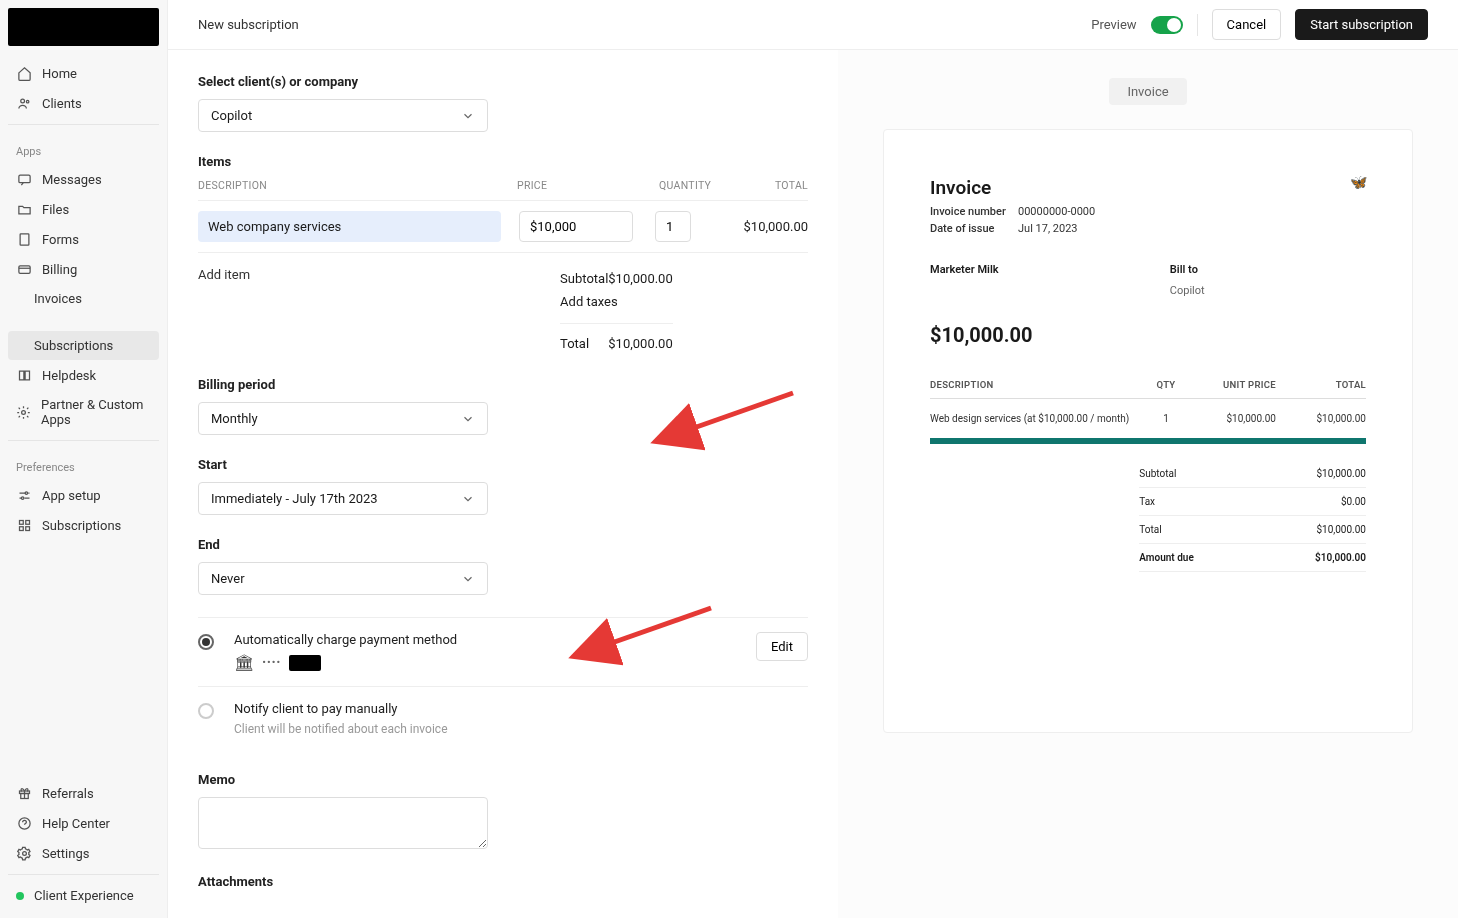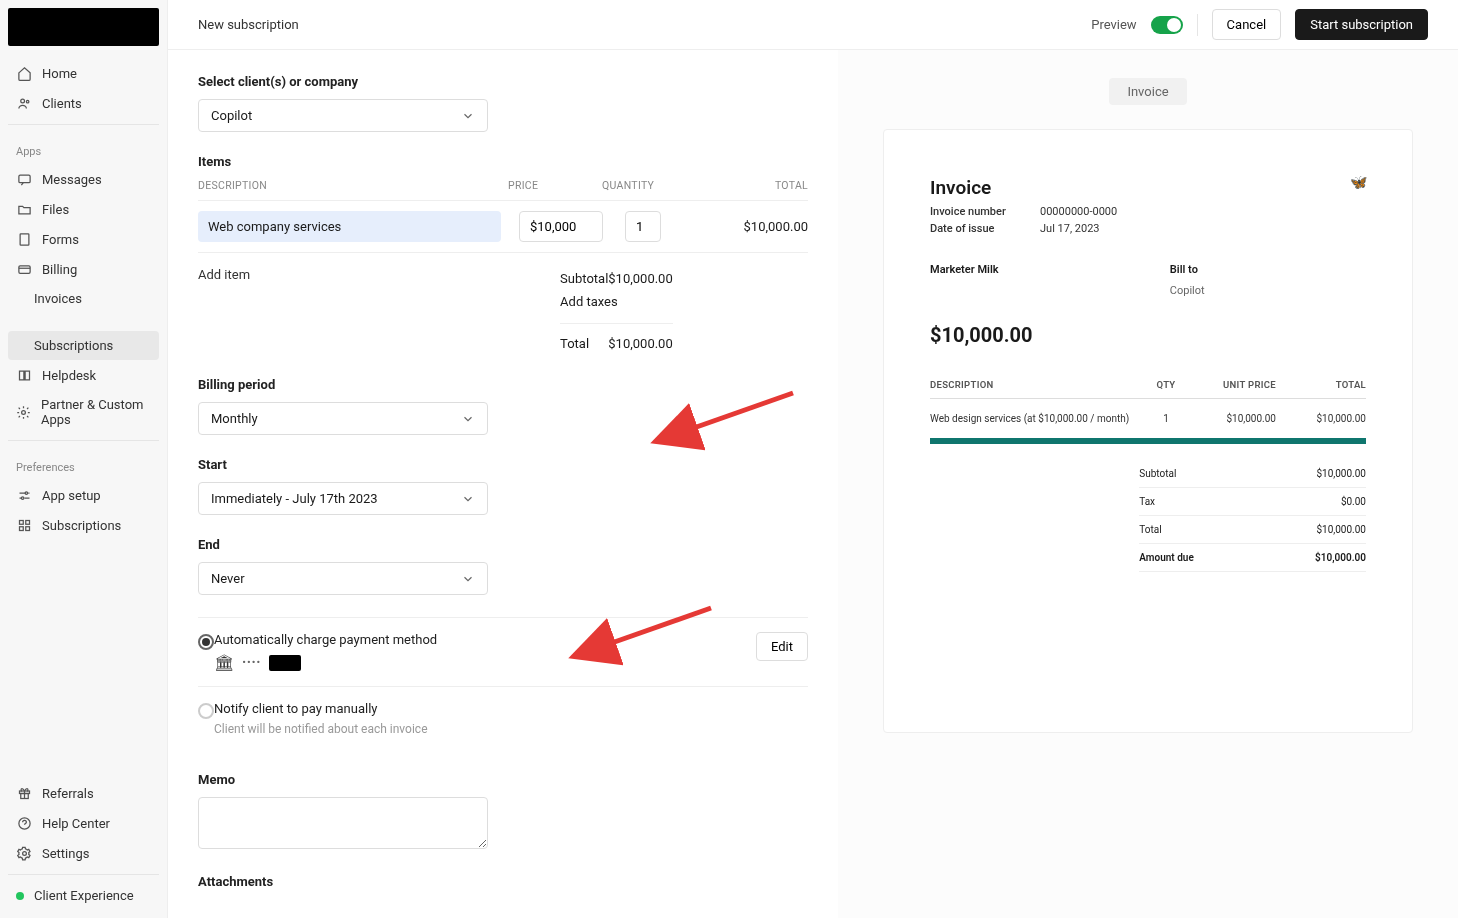--- a/index.html
+++ b/index.html
@@ -33,36 +33,36 @@
 .form-col { width: 670px; padding: 24px 30px 40px; overflow-y: auto; position: relative; }
 .preview-col { flex: 1; background: #fcfcfc; padding: 28px 28px; display: flex; flex-direction: column; align-items: center; }
 
 .section-label { font-size: 13px; font-weight: 700; margin-bottom: 10px; color: #222; }
 .select { display: flex; align-items: center; justify-content: space-between; border: 1px solid #ddd; border-radius: 4px; padding: 8px 12px; width: 290px; cursor: pointer; background: #fff; }
 .chev { width: 14px; height: 14px; color: #666; }
 .mb { margin-bottom: 22px; }
 
 .items-header { display: flex; font-size: 10.5px; color: #888; letter-spacing: 0.3px; padding: 0 0 8px; border-bottom: 1px solid #eee; }
 .col-desc { width: 310px; }
-.col-price { width: 94px; text-align: left; }
+.col-price { width: 142px; text-align: left; margin-left: 9px; }
 .col-qty { width: 72px; text-align: left; }
 .col-total { flex: 1; text-align: right; }
 .item-row { display: flex; align-items: center; padding: 10px 0; border-bottom: 1px solid #eee; gap: 0; }
 .item-desc { width: 303px; background: #e6eefc; border-radius: 4px; padding: 8px 10px; font-size: 13px; }
 .item-input { border: 1px solid #ddd; border-radius: 4px; padding: 7px 10px; font-size: 13px; background: #fff; }
-.item-price { width: 84px; margin-left: 18px; }
+.item-price { width: 114px; margin-left: 18px; }
 .item-qty { width: 36px; margin-left: 22px; }
 .item-total { flex: 1; text-align: right; font-size: 13px; }
 .add-item { font-size: 13px; color: #333; padding: 14px 0 0; cursor: pointer; }
 
 .totals { margin-left: 310px; padding-top: 14px; }
 .trow { display: flex; justify-content: space-between; padding: 4px 0; font-size: 13px; }
 .ttotal { border-top: 1px solid #eee; margin-top: 10px; padding-top: 12px; }
 
-.payment-opt { display: flex; align-items: flex-start; gap: 0; padding: 14px 0; border-bottom: 1px solid #eee; }
+.payment-opt { display: flex; align-items: flex-start; gap: 20px; padding: 14px 0; border-bottom: 1px solid #eee; }
 .payment-opt:last-child { border-bottom: none; }
 .radio { width: 16px; height: 16px; border-radius: 50%; border: 2px solid #666; margin-top: 2px; position: relative; flex-shrink: 0; cursor: pointer; }
 .radio.checked::after { content: ""; position: absolute; inset: 2px; background: #333; border-radius: 50%; }
 .radio.unchecked { border-color: #ccc; }
 .pay-body { flex: 1; }
 .pay-title { font-size: 13px; color: #222; margin-bottom: 6px; }
 .pay-sub { font-size: 12px; color: #999; }
 .pay-method { display: flex; align-items: center; gap: 8px; margin-top: 2px; }
 .bank-icon { font-size: 16px; color: #333; }
 .dots { font-size: 11px; color: #666; letter-spacing: 1px; }
@@ -71,21 +71,21 @@
 .payment-box { border-top: 1px solid #eee; }
 
 .memo { width: 290px; height: 52px; border: 1px solid #ddd; border-radius: 4px; resize: both; padding: 8px; font-size: 13px; }
 
 .arrow { position: absolute; pointer-events: none; }
 .arrow svg { overflow: visible; }
 
 .inv-tab { background: #f1f1f1; border-radius: 4px; padding: 6px 18px; font-size: 13px; color: #666; margin-bottom: 24px; cursor: pointer; }
 .invoice-card { background: #fff; border: 1px solid #eee; border-radius: 4px; width: 100%; max-width: 530px; padding: 46px 46px 160px; }
 .inv-title { font-size: 19px; font-weight: 600; margin-bottom: 6px; }
-.inv-meta { display: flex; gap: 28px; font-size: 11px; color: #333; margin-bottom: 4px; }
+.inv-meta { display: flex; gap: 6px; font-size: 11px; color: #333; margin-bottom: 4px; }
 .inv-meta-label { font-weight: 500; width: 82px; }
 .inv-bill { display: flex; justify-content: space-between; margin-top: 28px; font-size: 11px; }
 .inv-bill-side { width: 45%; }
 .inv-bill-h { font-weight: 600; margin-bottom: 8px; font-size: 11px; }
 .inv-bill-v { color: #666; font-size: 11px; }
 .inv-amount { font-size: 20px; font-weight: 700; margin-top: 26px; }
 .inv-table { margin-top: 32px; }
 .inv-th { display: flex; font-size: 9.5px; color: #555; font-weight: 600; border-bottom: 1px solid #ddd; padding-bottom: 8px; letter-spacing: 0.3px; }
 .inv-th > div:nth-child(1) { flex: 2; }
 .inv-th > div:nth-child(2) { width: 40px; text-align: center; }

